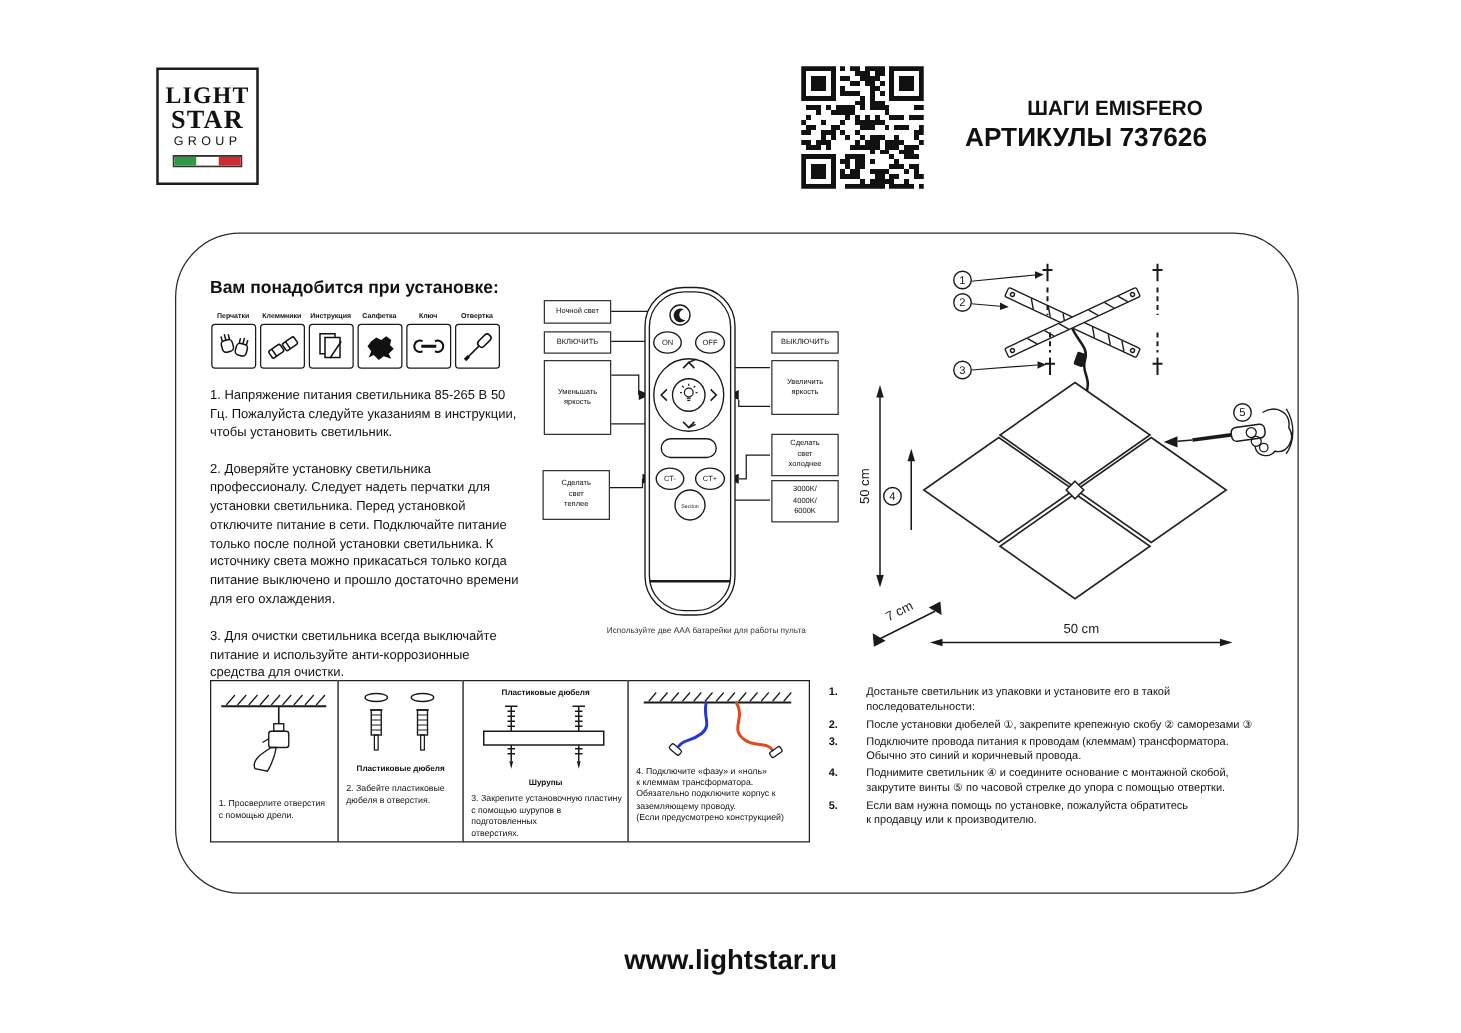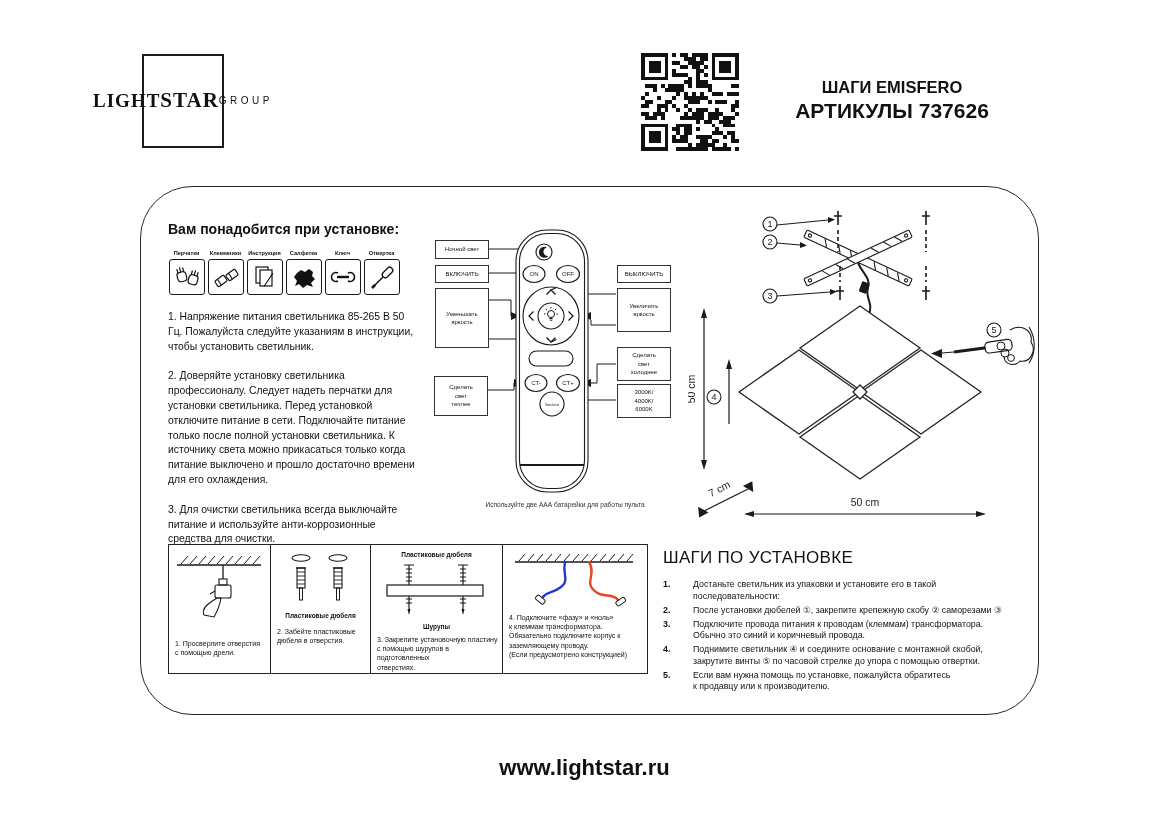--- a/index.html
+++ b/index.html
@@ -3,29 +3,29 @@
 <meta charset="utf-8">
 <style>
   html,body{margin:0;padding:0;background:#fff;}
   body{width:1169px;height:826px;font-family:"Liberation Sans",sans-serif;color:#111;}
   .page{position:relative;width:1169px;height:826px;overflow:hidden;background:#fff;}
   .abs{position:absolute;}
   svg{display:block;}
   svg text{font-family:"Liberation Sans",sans-serif;fill:#1a1a1a;}
 
   
-  .logo-box{left:142px;top:54px;width:78px;height:90px;border:2px solid #1c1c1c;
-    display:flex;flex-direction:row;align-items:center;justify-content:center;text-align:center;}
+  .logo-box{left:125px;top:54px;width:78px;height:90px;border:2px solid #1c1c1c;
+    display:flex;flex-direction:column;align-items:center;justify-content:center;text-align:center;}
   .logo-light,.logo-star{font-family:"Liberation Serif",serif;font-weight:bold;line-height:.92;letter-spacing:1px;}
   .logo-light{font-size:19px;}
   .logo-star{font-size:21px;}
   .logo-group{font-size:10px;letter-spacing:3.5px;margin:3px 0 5px;}
   .main-title{left:210px;top:64px;width:425px;text-align:center;font-size:26px;font-weight:bold;line-height:1.2;}
   .series{left:772px;top:78px;width:240px;text-align:center;font-size:16.5px;font-weight:bold;}
-  .articles{left:772px;top:99px;width:240px;text-align:center;font-size:21px;font-weight:bold;}
+  .articles{left:772px;top:99px;width:240px;text-align:left;font-size:21px;font-weight:bold;}
   .qr{left:641px;top:53px;}
 
   
   .main-frame{left:140px;top:186px;width:897px;height:527px;border:1.3px solid #2a2a2a;border-radius:52px;}
 
   
   .needs-title{left:168px;top:221px;font-size:14px;font-weight:bold;text-align:center;}
   .tools{left:167px;top:250px;display:flex;}
   .tool{width:39px;text-align:center;}
   .tool-label{font-size:5.6px;font-weight:bold;height:8px;white-space:nowrap;overflow:visible;}
@@ -654,21 +654,20 @@
       </svg>
       <div class="panel-caption" style="top:68px">4. Подключите «фазу» и «ноль»
 к клеммам трансформатора.
 Обязательно подключите корпус к
 заземляющему проводу.
 (Если предусмотрено конструкцией)</div>
     </div>
   </div>
 
   <div class="abs install">
-    <div class="install-title">ШАГИ ПО УСТАНОВКЕ</div>
     <div class="step">
       <div class="step-num">1.</div>
       <div class="step-text">Достаньте светильник из упаковки и установите его в такой последовательности:</div>
     </div>
     <div class="step">
       <div class="step-num">2.</div>
       <div class="step-text">После установки дюбелей ①, закрепите крепежную скобу ② саморезами ③</div>
     </div>
     <div class="step">
       <div class="step-num">3.</div>

